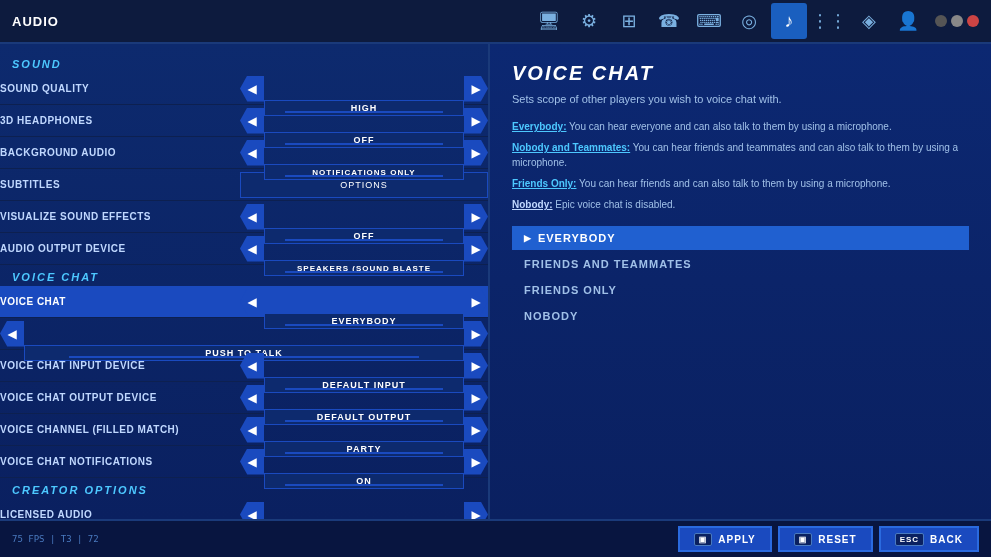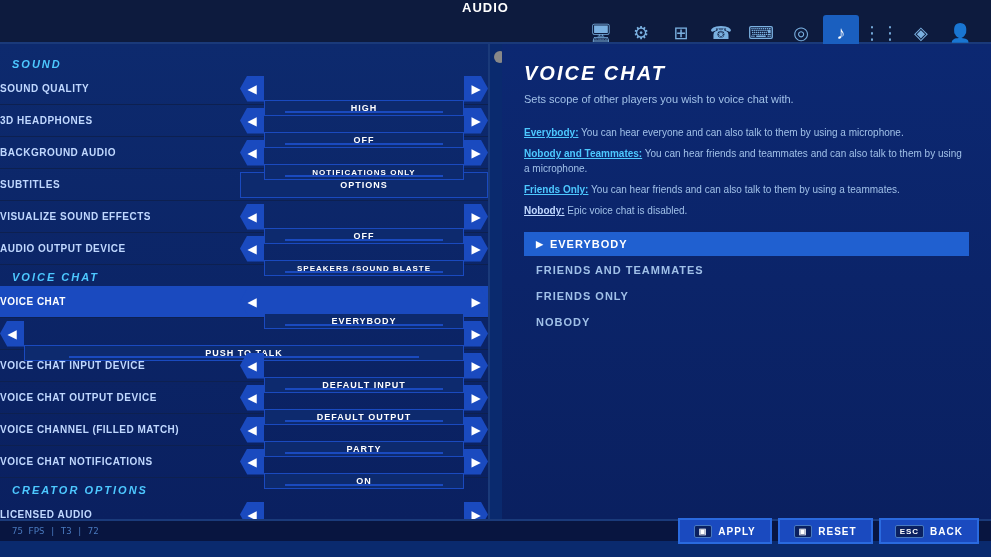--- a/index.html
+++ b/index.html
@@ -13,21 +13,20 @@
     }
 
     
     .top-bar {
       background: #0d1b3e;
       height: 44px;
       display: flex;
       align-items: center;
       padding: 0 12px;
       border-bottom: 2px solid #1a3a7a;
-      flex-direction: column;
     }
     .top-bar-title {
       color: white;
       font-size: 13px;
       font-weight: 900;
       letter-spacing: 1px;
       margin-right: 20px;
       text-transform: uppercase;
     }
     .nav-icons {
@@ -61,21 +60,20 @@
       width: 12px;
       height: 12px;
       border-radius: 50%;
       background: #555;
     }
 
     
     .main-layout {
       display: flex;
       height: calc(557px - 44px - 38px);
-      gap: 12px;
     }
 
     
     .left-panel {
       width: 490px;
       overflow-y: auto;
       background: linear-gradient(180deg, #0d2a6e 0%, #0a2060 100%);
       padding: 8px 0;
       border-right: 2px solid #1a3a7a;
     }
@@ -165,21 +163,21 @@
     }
     .setting-options-btn {
       flex: 1;
       height: 26px;
       background: #0d2a6e;
       border: 1px solid #1a4abf;
       display: flex;
       align-items: center;
       justify-content: center;
       font-size: 9px;
-      font-weight: 700;
+      font-weight: 400;
       letter-spacing: 1px;
       color: white;
       text-transform: uppercase;
       cursor: pointer;
     }
 
     
     .right-panel {
       flex: 1;
       background: linear-gradient(180deg, #0c2872 0%, #0a2060 100%);
@@ -190,21 +188,21 @@
       font-weight: 900;
       letter-spacing: 2px;
       color: white;
       text-transform: uppercase;
       font-style: italic;
       margin-bottom: 8px;
     }
     .right-subtitle {
       font-size: 11px;
       color: #a0c0e8;
-      margin-bottom: 20px;
+      margin-bottom: 14px;
     }
     .right-desc {
       font-size: 10px;
       line-height: 1.5;
       margin-bottom: 6px;
     }
     .right-desc .label {
       font-weight: 900;
       text-decoration: underline;
     }
@@ -235,21 +233,21 @@
       gap: 6px;
     }
     .option-item.selected::before {
       content: '▶';
       font-size: 9px;
       color: white;
     }
 
     
     .bottom-bar {
-      height: 22px;
+      height: 38px;
       background: #081540;
       display: flex;
       align-items: center;
       padding: 0 12px;
       border-top: 2px solid #1a3a7a;
     }
     .fps-info {
       font-size: 9px;
       color: #4a7abf;
       font-family: monospace;
@@ -439,21 +437,21 @@
     <div class="right-desc">
       <span class="label cyan">Everybody:</span>
       <span class="text"> You can hear everyone and can also talk to them by using a microphone.</span>
     </div>
     <div class="right-desc">
       <span class="label cyan">Nobody and Teammates:</span>
       <span class="text"> You can hear friends and teammates and can also talk to them by using a microphone.</span>
     </div>
     <div class="right-desc">
       <span class="label cyan">Friends Only:</span>
-      <span class="text"> You can hear friends and can also talk to them by using a teammates.</span>
+      <span class="text"> You can hear friends and can also talk to them by using a microphone.</span>
     </div>
     <div class="right-desc">
       <span class="label nobody" style="color:#c0d8ff">Nobody:</span>
       <span class="text"> Epic voice chat is disabled.</span>
     </div>
 
     <div class="option-list">
       <div class="option-item selected">EVERYBODY</div>
       <div class="option-item">FRIENDS AND TEAMMATES</div>
       <div class="option-item">FRIENDS ONLY</div>

